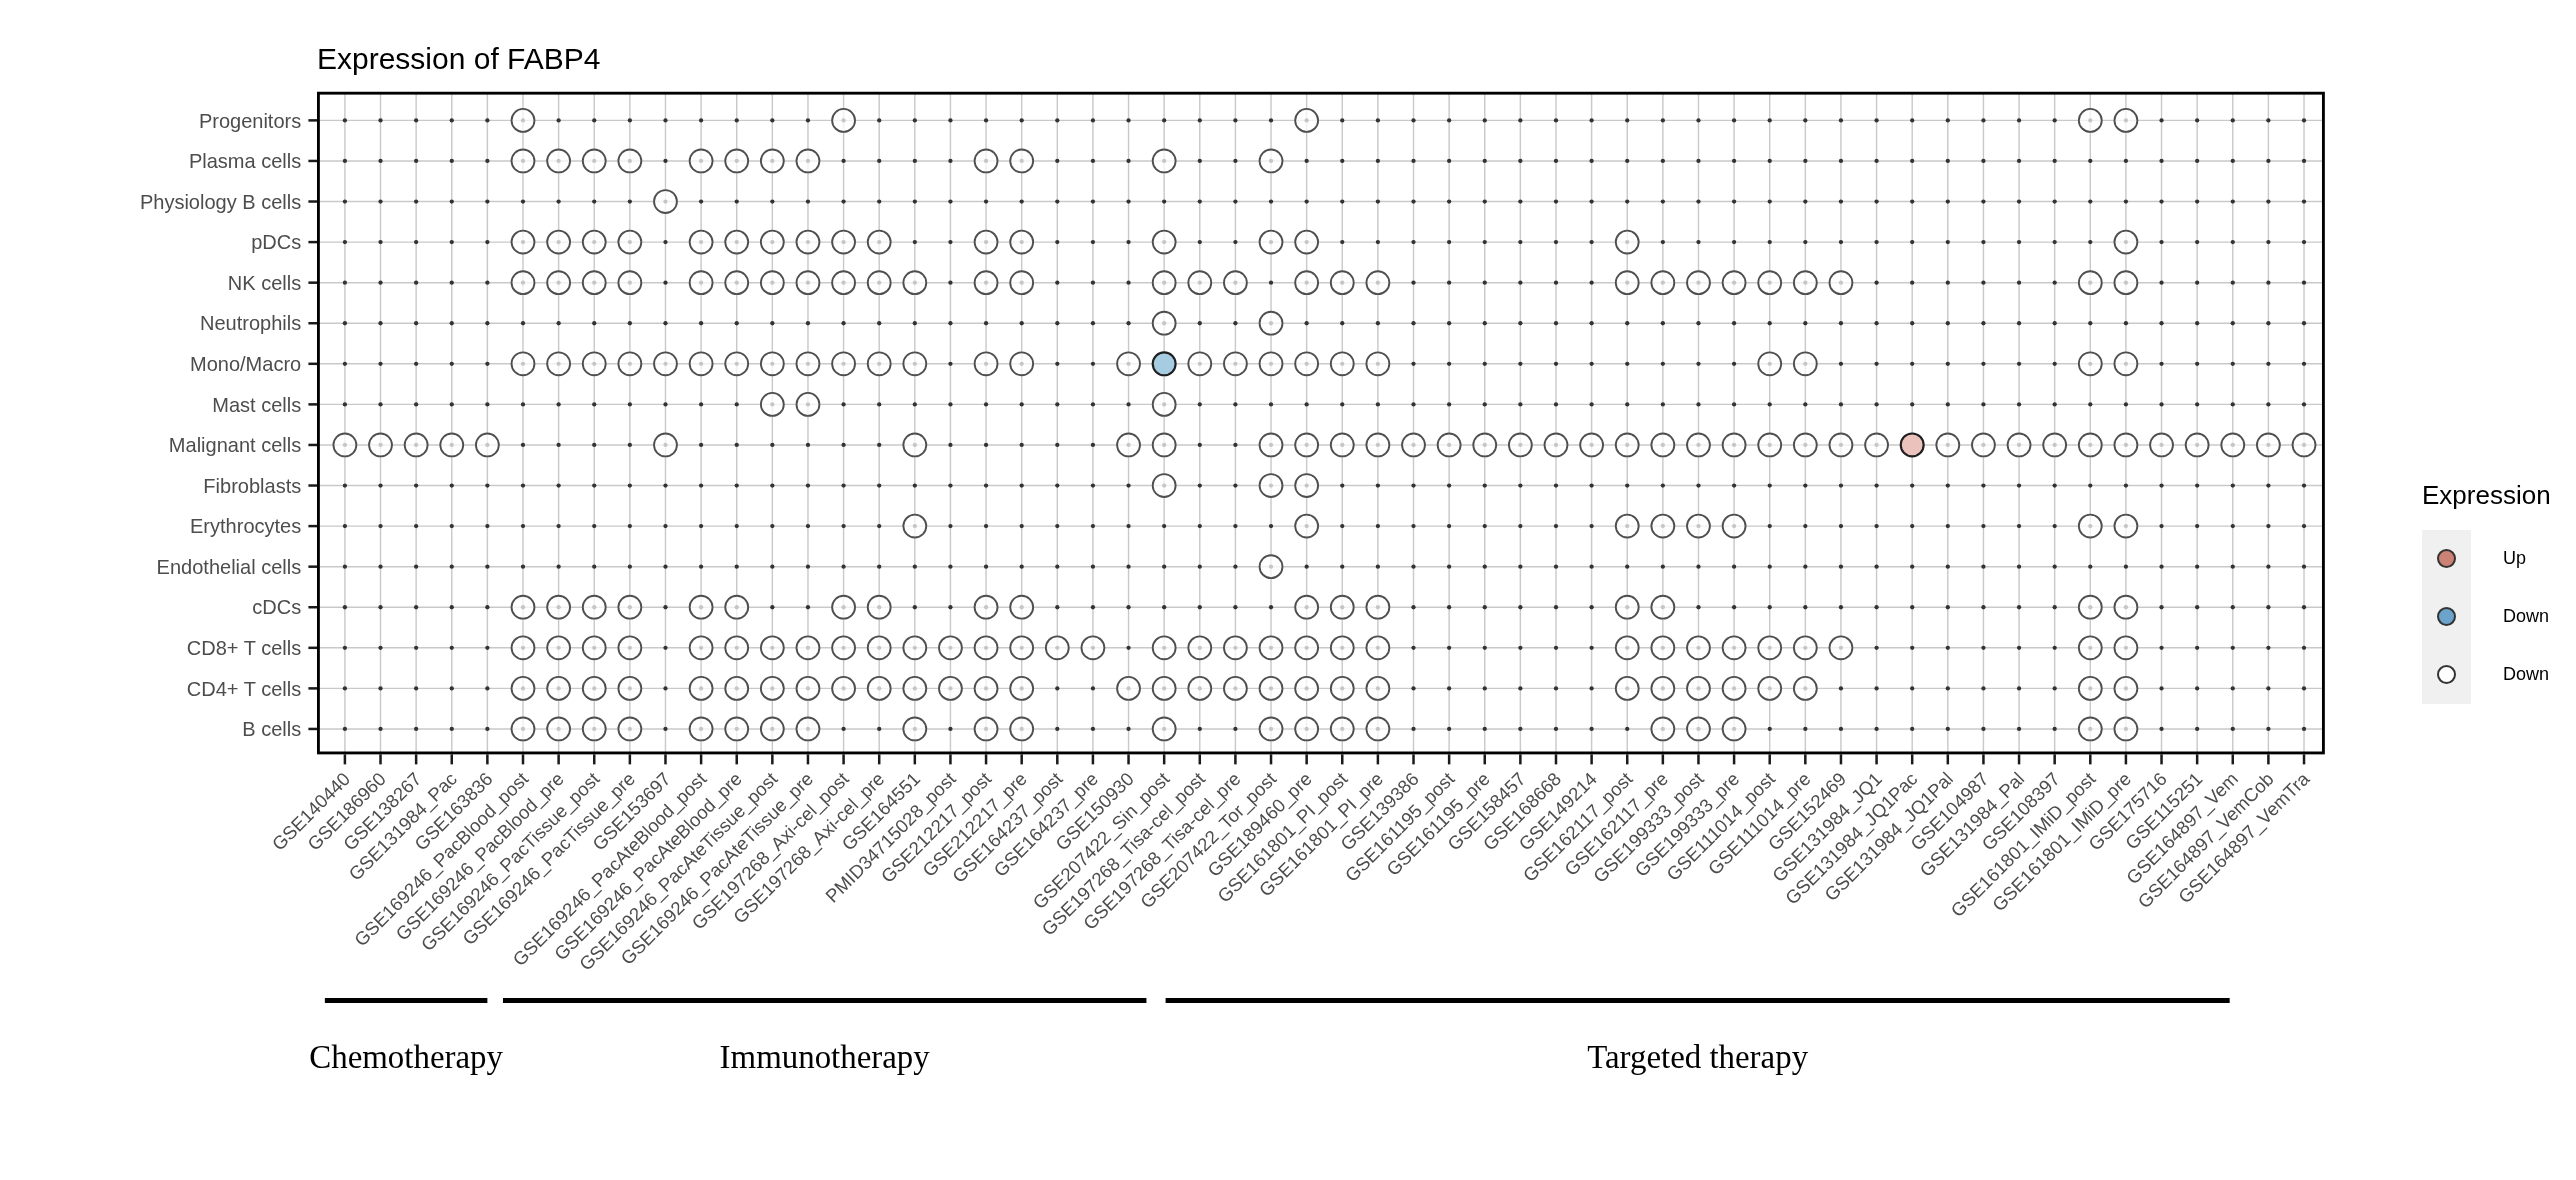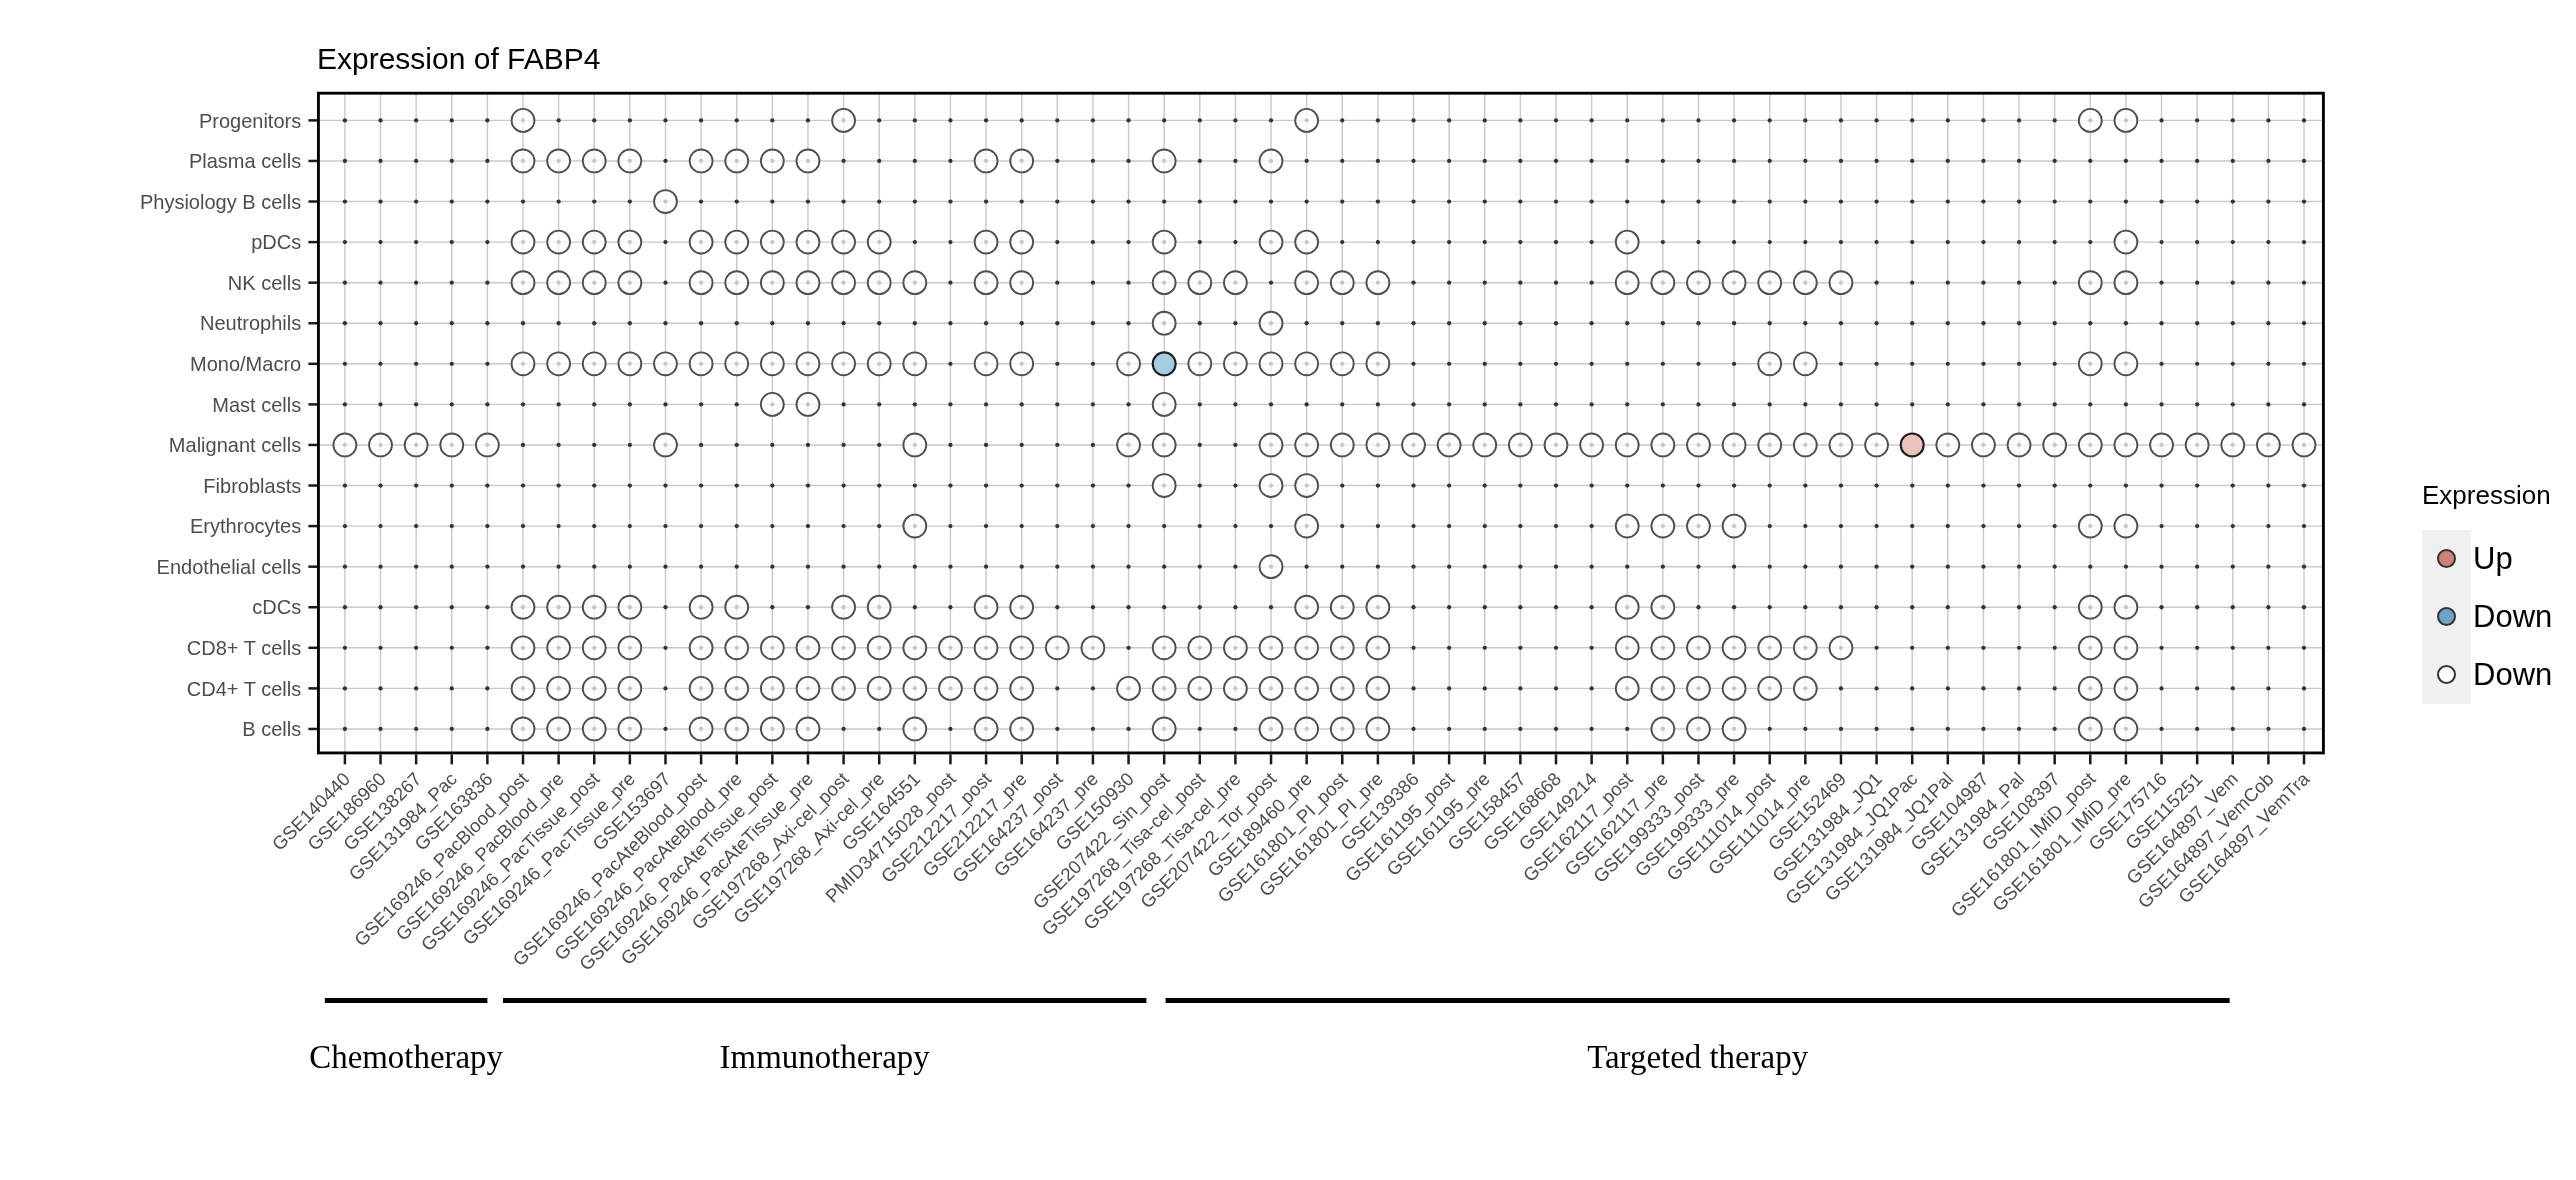--- a/index.html
+++ b/index.html
@@ -9,21 +9,21 @@
   svg{position:absolute;left:0;top:0;}
   .title{position:absolute;left:317px;top:42px;font-size:30px;color:#000;
          font-family:Liberation Sans, sans-serif;}
   .legend{position:absolute;left:2422px;top:440px;width:150px;margin-top:40px;}
   .legend-title{font-size:26px;color:#000;margin-bottom:18.6px;}
   .legend-items{display:flex;flex-direction:column;}
   .legend-item{display:flex;align-items:center;height:58px;}
   .legend-key{width:49px;height:58px;background:#F0F0F0;display:flex;
               align-items:center;justify-content:center;flex:none;}
   .legend-dot{width:15px;height:15px;border-radius:50%;border:2.1px solid #333;}
-  .legend-label{font-size:31px;color:#000;padding-left:2px;}
+  .legend-label{font-size:18px;color:#000;padding-left:32px;}
 </style>
 </head>
 <body>
 
 <div id="stage">
   <svg id="plot" width="2576" height="1181" viewBox="0 0 3600 1650">
       <g>
         <line x1="482" x2="482" y1="130" y2="1052" stroke="#C9C9C9" stroke-width="2"></line>
         <line x1="531.78" x2="531.78" y1="130" y2="1052" stroke="#C9C9C9" stroke-width="2"></line>
         <line x1="581.56" x2="581.56" y1="130" y2="1052" stroke="#C9C9C9" stroke-width="2"></line>

